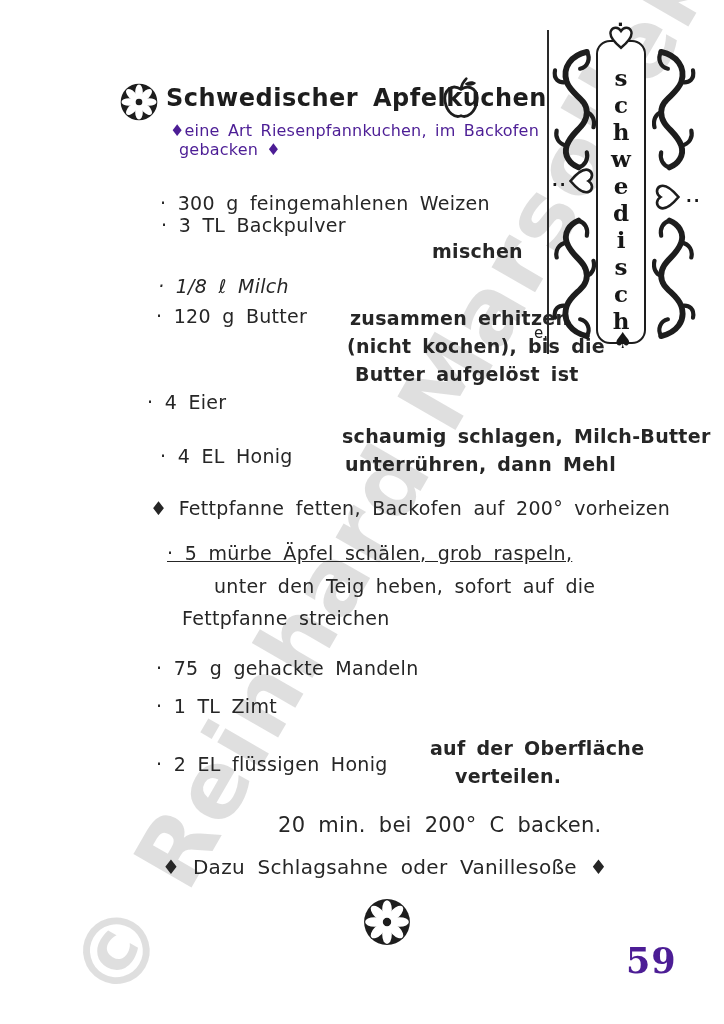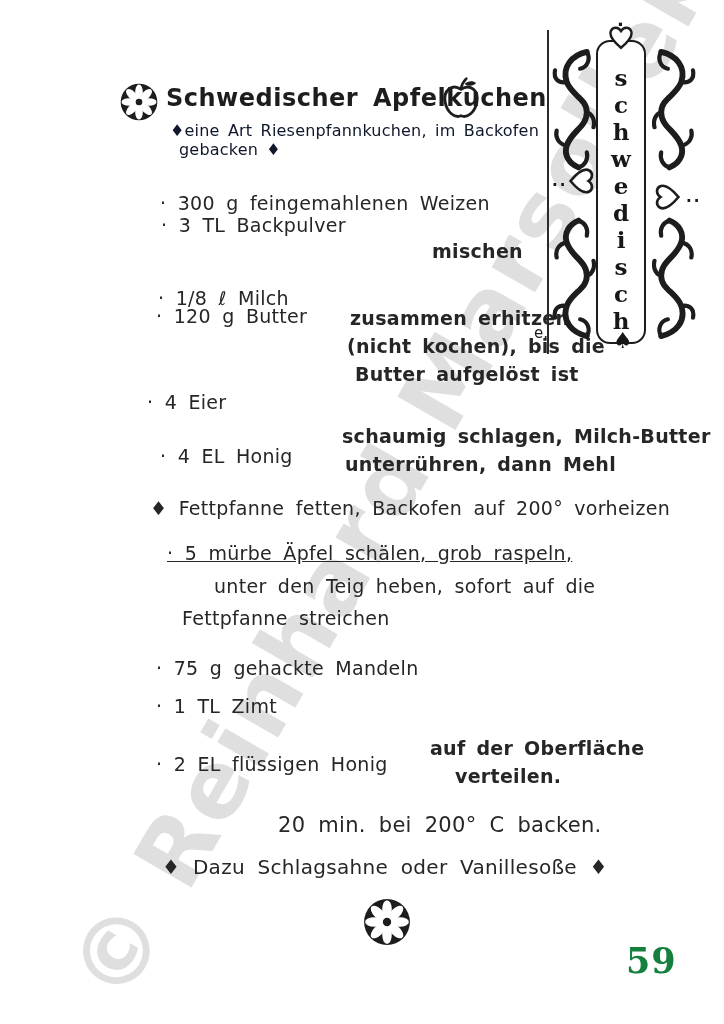--- a/index.html
+++ b/index.html
@@ -15,21 +15,21 @@
     font-size:92px;font-weight:bold;letter-spacing:3px;
     color:rgba(40,40,40,0.15);
     transform:rotate(-60deg);transform-origin:0 50%;
     white-space:nowrap;pointer-events:none;
   }
   
   .title{
     left:166px;top:84px;font-size:24px;font-weight:600;
     letter-spacing:.5px;color:#1d1d1d;word-spacing:6px;
   }
-  .subtitle{font-size:16px;color:#0f172a;letter-spacing:.2px;word-spacing:3px;}
+  .subtitle{font-size:16px;color:#4c1d95;letter-spacing:.2px;word-spacing:3px;}
   .sub1{left:170px;top:121px;}
   .sub2{left:179px;top:140px;}
   
   .hand{font-size:19px;color:#262626;letter-spacing:.3px;word-spacing:5px;white-space:nowrap;}
   .note{font-size:19px;color:#262626;letter-spacing:.3px;word-spacing:4px;white-space:nowrap;font-weight:bold;}
   .bake{left:278px;top:813px;font-size:21px;word-spacing:6px;}
   .serve{left:162px;top:855px;font-size:20px;word-spacing:6px;}
   
   .banner-line{left:547px;top:30px;width:2px;height:324px;background:#2a2a2a;}
   .banner-frame{
@@ -42,21 +42,21 @@
     font-family:"DejaVu Serif",serif;font-weight:700;
     font-size:23px;line-height:27px;color:#171717;
   }
   .banner-top-dot{left:617px;top:14px;font-size:18px;font-weight:bold;color:#171717;}
   .heart-svg{position:absolute;}
   .side-dots{font-size:15px;font-weight:bold;color:#171717;letter-spacing:2px;}
   .spade{left:613px;top:328px;font-size:22px;color:#171717;}
   .stray{left:534px;top:324px;font-size:15px;color:#1d1d1d;}
   .pagenum{
     left:626px;top:940px;font-family:"DejaVu Serif",serif;
-    font-size:35px;font-weight:700;color:#15803d;letter-spacing:1px;
+    font-size:35px;font-weight:700;color:#4c1d95;letter-spacing:1px;
   }
   .content{position:relative;z-index:2;}
   .wm-layer{position:absolute;inset:0;z-index:1;}
   svg{display:block;}
 </style>
 </head>
 <body>
 
 <div class="page">
 
@@ -91,21 +91,21 @@
       <path d="M30 9 C 34 5, 40 5, 43 8 C 40 12, 34 12, 30 9 Z" fill="#1d1d1d"></path>
     </svg>
 
     <div class="abs subtitle sub1">♦eine Art Riesenpfannkuchen, im Backofen</div>
     <div class="abs subtitle sub2">gebacken ♦</div>
 
     <div class="abs hand" style="left:160px;top:192px;">· 300 g feingemahlenen Weizen</div>
     <div class="abs hand" style="left:161px;top:214px;">· 3 TL Backpulver</div>
     <div class="abs note" style="left:432px;top:240px;">mischen</div>
 
-    <div class="abs hand" style="left:158px;top:287px;">· 1/8 ℓ Milch</div>
+    <div class="abs hand" style="left:158px;top:275px;font-style:italic;">· 1/8 ℓ Milch</div>
     <div class="abs hand" style="left:156px;top:305px;">· 120 g Butter</div>
     <div class="abs note" style="left:350px;top:307px;">zusammen erhitzen</div>
     <div class="abs note" style="left:347px;top:335px;">(nicht kochen), bis die</div>
     <div class="abs note" style="left:355px;top:363px;">Butter aufgelöst ist</div>
 
     <div class="abs hand" style="left:147px;top:391px;">· 4 Eier</div>
     <div class="abs hand" style="left:160px;top:422px;margin-top:23px;">· 4 EL Honig</div>
     <div class="abs note" style="left:342px;top:425px;">schaumig schlagen, Milch-Butter</div>
     <div class="abs note" style="left:345px;top:453px;">unterrühren, dann Mehl</div>
 

